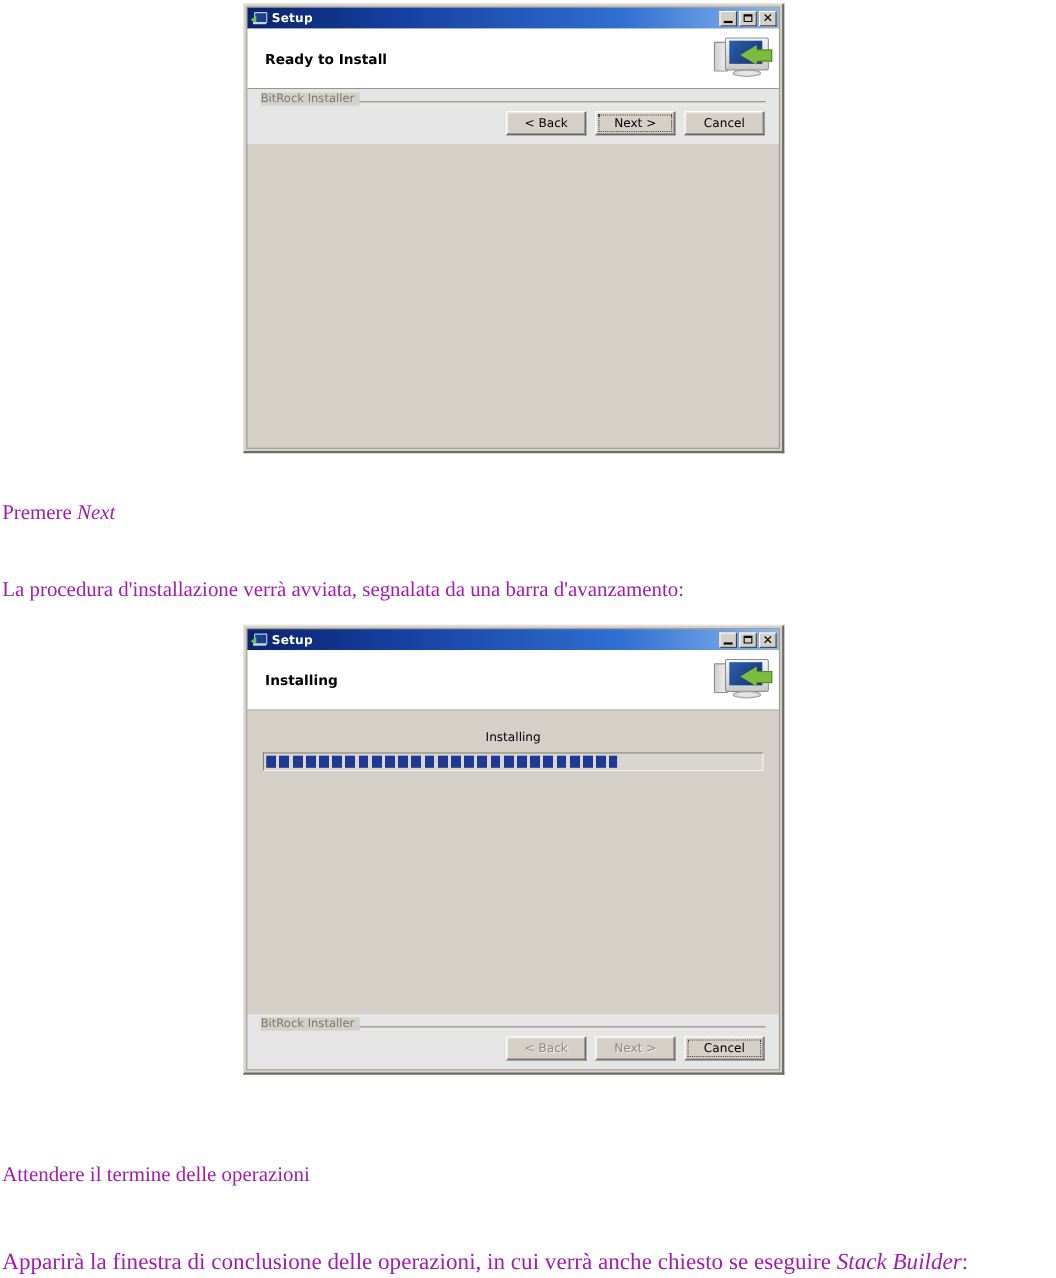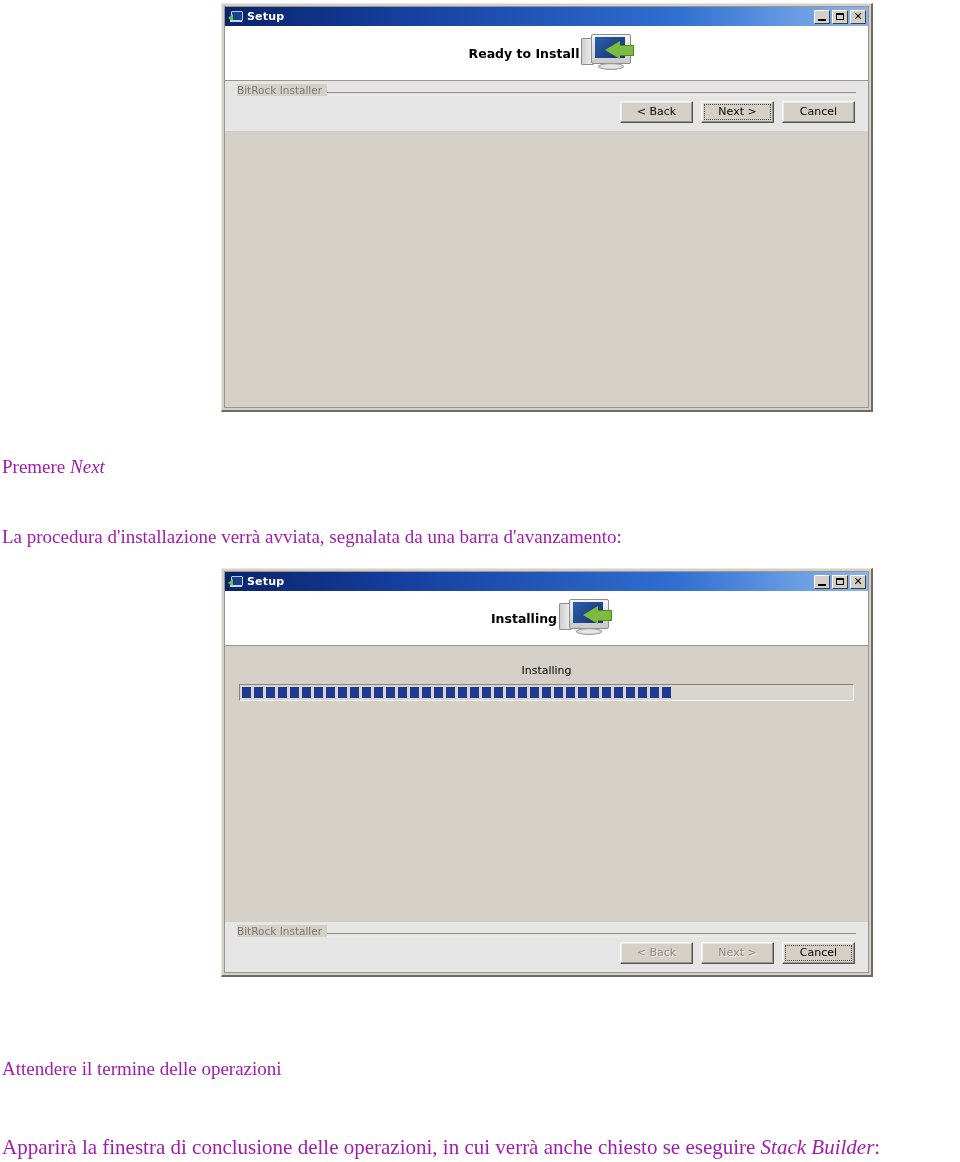--- a/index.html
+++ b/index.html
@@ -28,21 +28,21 @@
   .doc-text .ital { font-style: italic; }
 
   #para-premere   { left: 2px;  top: 456px; }
   #para-procedura { left: 2px;  top: 526px; }
   #para-attendere { left: 2px;  top: 1058px; }
   #para-apparira  { left: 2px;  top: 1136px; font-size: 21px; }
 
   
   .win {
     position: absolute;
-    width: 652px;
+    width: 492px;
     background: #d4d0c8;
     border-top: 1px solid #e9e7e2;
     border-left: 1px solid #e9e7e2;
     border-right: 2px solid #6f6b65;
     border-bottom: 2px solid #6f6b65;
     box-sizing: border-box;
     font-family: "DejaVu Sans", "Liberation Sans", sans-serif;
   }
   #win-ready     { left: 221px; top: 3px;   height: 409px; }
   #win-installing{ left: 221px; top: 568px; height: 409px; }
@@ -135,21 +135,21 @@
     line-height: 12px;
   }
 
   
   .header {
     flex: 0 0 55px;
     background: #ffffff;
     border-bottom: 1px solid #9a968f;
     display: flex;
     align-items: center;
-    justify-content: center;
+    justify-content: space-between;
     padding: 0 5px 0 16px;
     box-sizing: border-box;
   }
   .header-title {
     font-family: "DejaVu Sans", "Liberation Sans", sans-serif;
     font-size: 12.5px;
     font-weight: bold;
     color: #000000;
   }
   

